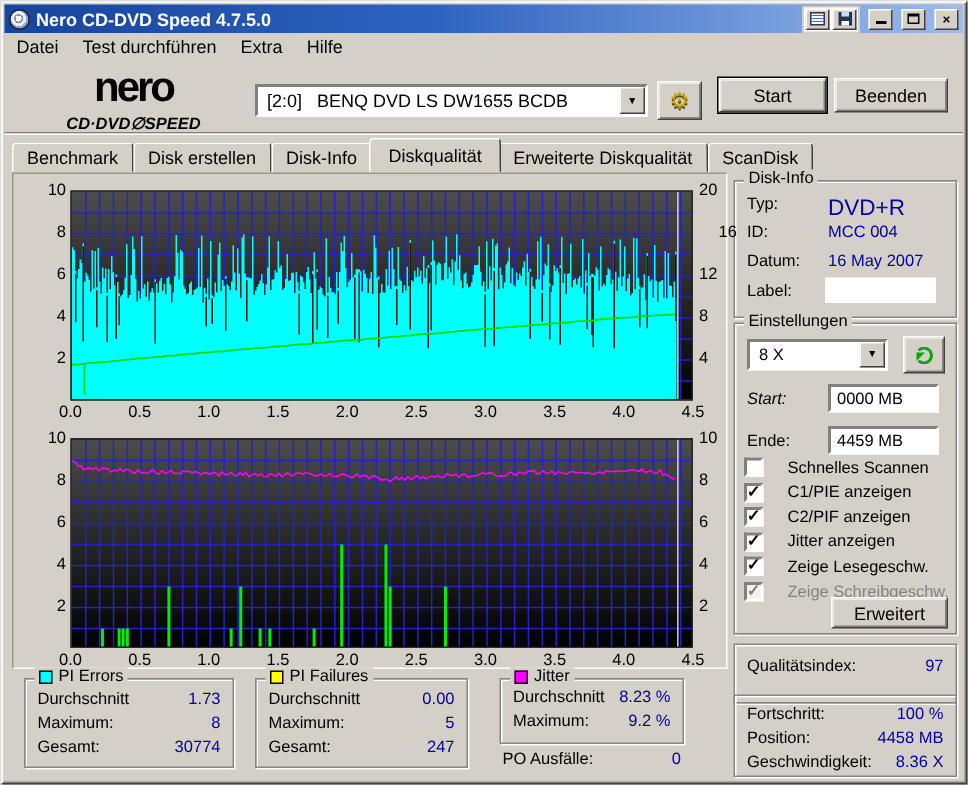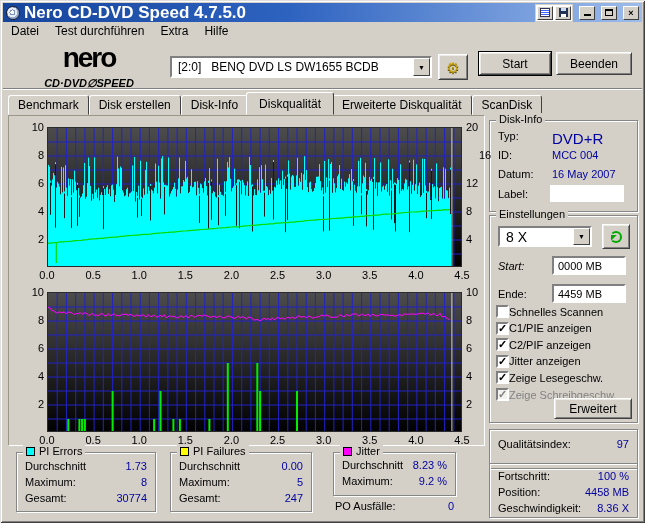--- a/index.html
+++ b/index.html
@@ -2,21 +2,21 @@
 <html><head>
 <meta charset="utf-8">
 <style>
   html,body{margin:0;padding:0;background:#808080;}
   *{box-sizing:border-box;font-family:"Liberation Sans",sans-serif;}
   #win{position:relative;width:645px;height:523px;background:#d4d0c8;overflow:hidden;
        box-shadow:inset 1px 1px 0 #dfdfdf, inset -1px -1px 0 #404040, inset 2px 2px 0 #fff, inset -2px -2px 0 #808080;}
   .abs{position:absolute;}
   .titlebar{left:3px;top:3px;width:639px;height:19px;display:flex;align-items:center;gap:4px;padding:0 3px;
             background:linear-gradient(90deg,#16459c 0%,#2e63c0 45%,#9dbcec 100%);}
-  .titlebar .ttl{color:#fff;font-weight:bold;font-size:17px;flex:1;white-space:nowrap;}
+  .titlebar .ttl{color:#fff;font-weight:bold;font-size:12px;flex:1;white-space:nowrap;}
   .appicon{width:14px;height:14px;border-radius:50%;
            background:radial-gradient(circle at 45% 45%, #fff 0 2px, #7d96c0 2px 3px, #e8eef8 3px 5px, #93a9cc 5px 7px);
            border:1px solid #223;}
   .tb-btns{display:flex;gap:2px;background:#fff;padding:1px;border:1px solid #d4d0c8;}
   .sbtn{width:16px;height:14px;background:#d4d0c8;border:1px solid;border-color:#fff #404040 #404040 #fff;
         display:flex;align-items:center;justify-content:center;}
   .winbtn{width:16px;height:14px;background:#d4d0c8;border:1px solid;border-color:#fff #404040 #404040 #fff;
         display:flex;align-items:center;justify-content:center;font-size:9px;font-weight:bold;color:#000;margin-left:2px;}
   .bookicon{width:10px;height:9px;border:1px solid #335;background:repeating-linear-gradient(#fff 0 1px,#46f 1px 2px);}
   .floppyicon{width:9px;height:9px;background:#235;position:relative;}
@@ -48,21 +48,21 @@
   .ylab{width:20px;}
   .xlab{width:26px;text-align:center;}
   .gb{border:1px solid #868686;box-shadow:inset 1px 1px 0 #fff, 1px 1px 0 #fff;position:absolute;}
   .gb .legend{position:absolute;top:-8px;left:6px;background:#d4d0c8;padding:0 3px;font-size:11px;
               display:flex;align-items:center;gap:4px;white-space:nowrap;}
   .swatch{width:9px;height:9px;border:1px solid #000;display:inline-block;}
   .statrow{position:absolute;left:8px;right:8px;height:15px;font-size:11px;display:flex;justify-content:space-between;}
   .val{color:#0000a0;}
   .field{background:#fff;border:2px solid;border-color:#808080 #fff #fff #808080;font-size:11px;color:#000;
          display:flex;align-items:center;padding:0 4px;}
-  .cbrow{position:absolute;left:6px;display:flex;align-items:center;gap:0;font-size:11px;height:15px;}
+  .cbrow{position:absolute;left:6px;display:flex;align-items:center;gap:16px;font-size:11px;height:15px;}
   .cbbox{width:13px;height:13px;background:#fff;border:2px solid;border-color:#808080 #fff #fff #808080;
          display:flex;align-items:center;justify-content:center;font-size:11px;font-weight:bold;color:#000;line-height:1;}
   .cbrow.disabled{color:#828282;}
   .cbrow.disabled .cbbox{color:#828282;background:#f4f2ee;}
   .refresh-glyph{width:12px;height:12px;border:2px solid #0a0;border-radius:50%;border-left-color:transparent;position:relative;}
   .refresh-glyph:after{content:"";position:absolute;left:-5px;top:-2px;border:4px solid transparent;border-right-color:#0a0;transform:rotate(45deg);}
   .gearglyph{color:#c8a414;font-size:15px;text-shadow:0 1px 0 #5a4a00;line-height:1;}
 </style>
 </head>
 <body>
@@ -181,21 +181,21 @@
     <div class="abs val" style="left:62px;top:47px;font-size:11px;">16 May 2007</div>
     <div class="statrow" style="top:67px;">
         <span>Label:</span>
       </div>
     <div class="abs" style="left:60px;top:64px;width:74px;height:17px;background:#fff;"></div>
   </div>
 
   <div class="gb" style="left:489px;top:215px;width:149px;height:208px;">
     <span class="legend">Einstellungen</span>
     <div class="combo abs" style="left:8px;top:10px;width:94px;height:21px;">
-      <span class="cval" style="font-size:14px;">8 X</span>
+      <span class="cval" style="font-size:11px;">8 X</span>
       <span class="carrow">
           <span>▼</span>
         </span>
     </div>
     <div class="btn abs" style="left:112px;top:8px;width:28px;height:25px;">
       <span class="refresh-glyph"></span>
     </div>
     <div class="abs" style="left:8px;top:44px;font-size:11px;font-style:italic;">Start:</div>
     <div class="field abs" style="left:62px;top:40px;width:74px;height:19px;">0000 MB</div>
     <div class="abs" style="left:8px;top:72px;font-size:11px;">Ende:</div>

